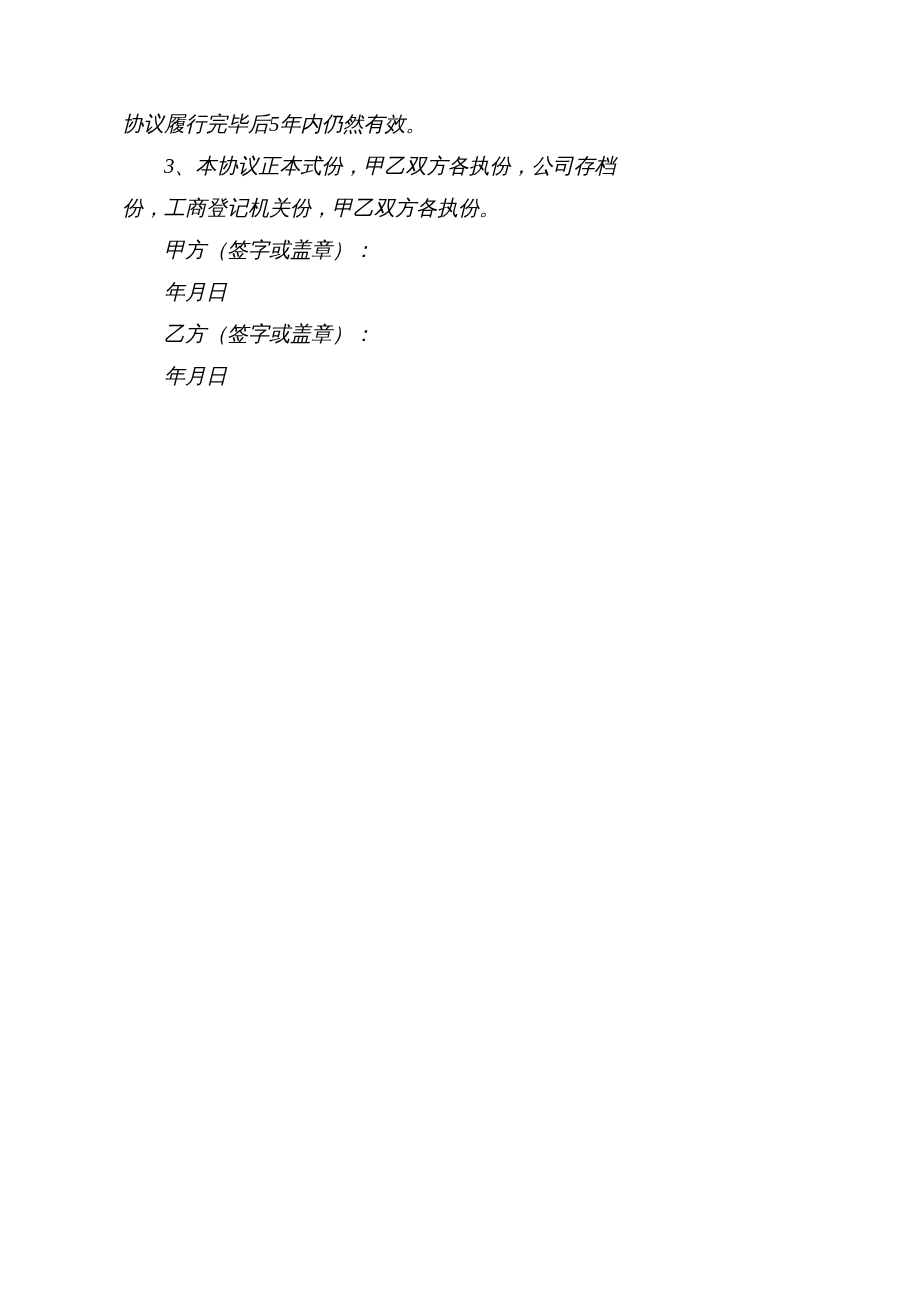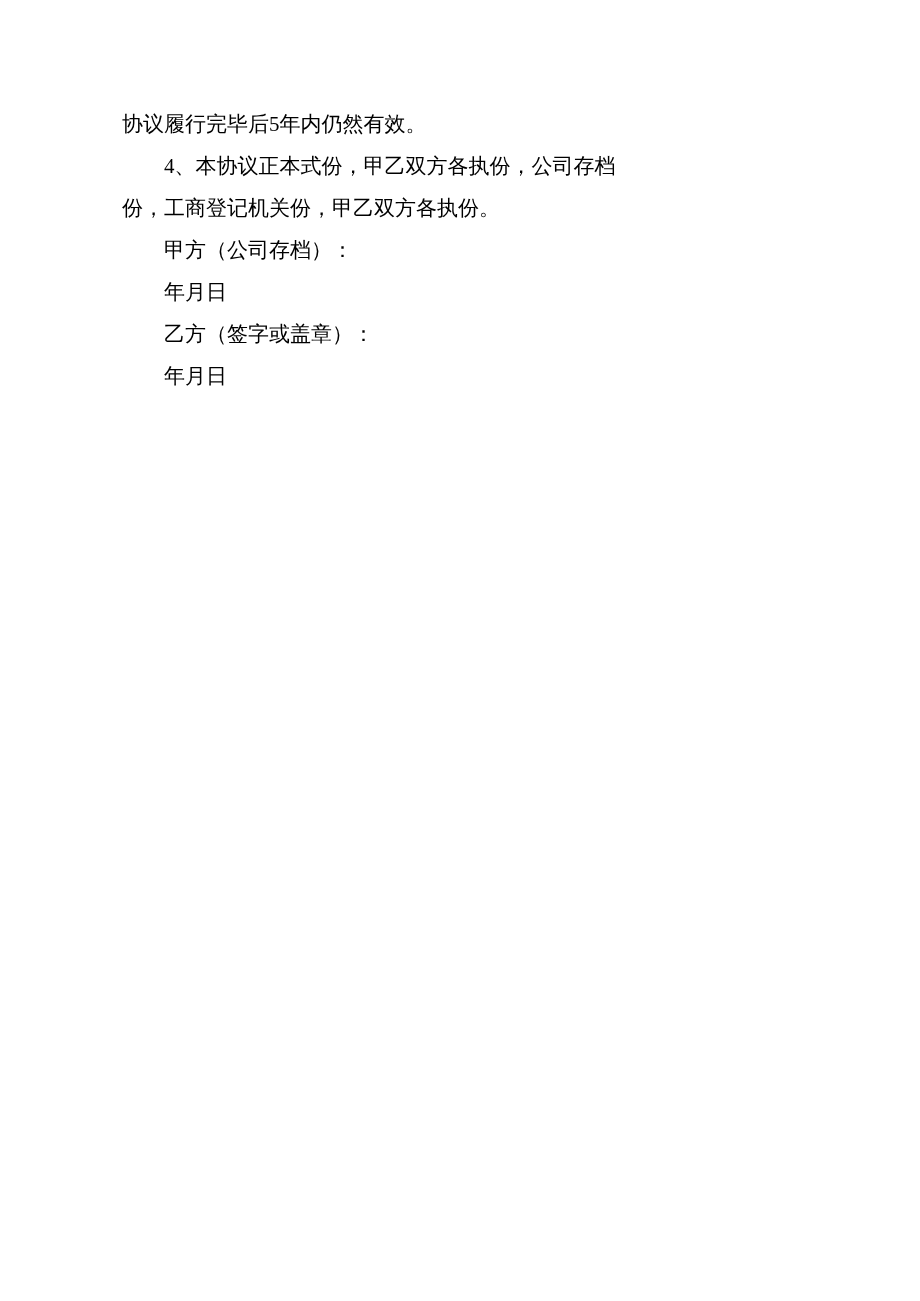--- a/index.html
+++ b/index.html
@@ -1,18 +1,19 @@
 <!DOCTYPE html>
 <html><head>
   <meta charset="utf-8">
   <style>
     * {
       margin: 0;
       padding: 0;
       box-sizing: border-box;
+      font-style: italic;
     }
     body {
       width: 920px;
       height: 1301px;
       background: #ffffff;
       font-family: "SimSun", "宋体", serif;
       font-size: 21px;
       color: #000000;
       padding-top: 103px;
       padding-left: 122px;
@@ -26,18 +27,18 @@
       text-indent: 0;
     }
     .indent {
       text-indent: 2em;
     }
   </style>
 </head>
 <body>
 
 <div class="paragraph no-indent">协议履行完毕后5年内仍然有效。</div>
-<div class="paragraph indent">4、本协议正本式份，甲乙双方各执份，公司存档</div>
+<div class="paragraph indent">3、本协议正本式份，甲乙双方各执份，公司存档</div>
 <div class="paragraph no-indent">份，工商登记机关份，甲乙双方各执份。</div>
-<div class="paragraph indent">甲方（公司存档）：</div>
+<div class="paragraph indent">甲方（签字或盖章）：</div>
 <div class="paragraph indent">年月日</div>
 <div class="paragraph indent">乙方（签字或盖章）：</div>
 <div class="paragraph indent">年月日</div>
 
 </body></html>

